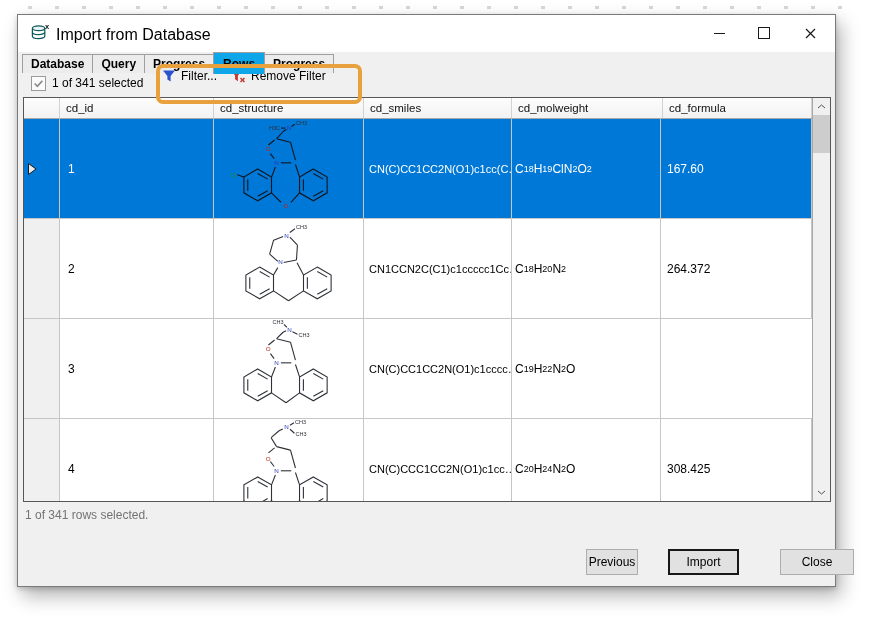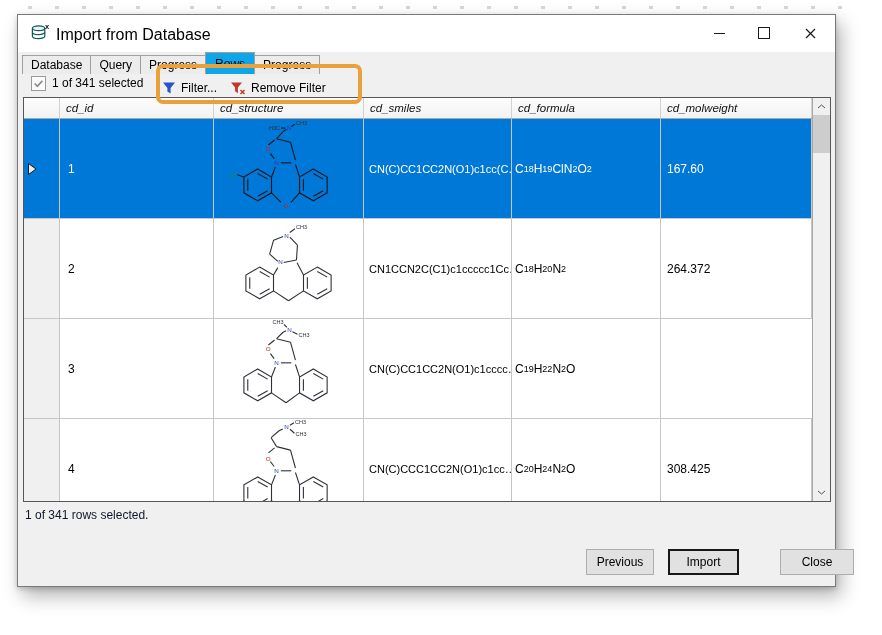--- a/index.html
+++ b/index.html
@@ -9,35 +9,35 @@
   #dialog{position:absolute;left:17px;top:14px;width:817px;height:571px;background:#f0f0f0;
     border:1px solid #7a7a7a;box-shadow:5px 9px 18px rgba(0,0,0,.30),0 2px 5px rgba(0,0,0,.18);}
   .titlebar{position:absolute;left:0;top:0;width:100%;height:37px;background:#ffffff;}
   .appicon{position:absolute;left:12px;top:8px;width:20px;height:20px;}
   .apptitle{position:absolute;left:38px;top:11px;font-size:16px;color:#000;}
   .winbtn{position:absolute;top:6px;width:30px;height:24px;display:flex;align-items:center;justify-content:center;}
   .wb-min{left:686px}.wb-max{left:731px}.wb-close{left:777px}
   .maxglyph{width:10px;height:10px;border:1px solid #1a1a1a;}
   .minglyph{width:11px;height:1px;background:#1a1a1a;}
 
-  .tabs{position:absolute;left:4px;top:37px;height:22px;display:flex;align-items:flex-end;}
+  .tabs{position:absolute;left:4px;top:37px;height:22px;display:flex;align-items:center;font-weight:bold;}
   .tab{height:19px;padding:0 8px;display:flex;align-items:center;font-size:12px;color:#000;
     background:#ececec;border:1px solid #9f9f9f;border-bottom:none;margin-right:-1px;box-sizing:border-box;}
   .tab.active{height:22px;background:#0ea5e9;position:relative;z-index:2;padding:0 9px;}
 
   .cb{position:absolute;left:13px;top:61px;width:13px;height:13px;background:#fbfbfb;border:1px solid #9a9a9a;
     display:flex;align-items:center;justify-content:center;box-sizing:content-box;}
   .cb-label{position:absolute;left:34px;top:61px;font-size:12px;height:15px;line-height:15px;color:#000;}
-  .tbtn{position:absolute;top:54px;height:26px;display:flex;align-items:flex-end;gap:5px;font-size:12px;color:#000;padding:0 4px;}
+  .tbtn{position:absolute;top:54px;height:26px;display:flex;align-items:flex-start;gap:5px;font-size:12px;color:#000;padding:0 4px;}
   .tbtn-filter{left:140px}.tbtn-remove{left:208px}
   .orange{position:absolute;left:138px;top:49px;width:198px;height:32px;border:4px solid #E9A13E;border-radius:7px;z-index:6;pointer-events:none;}
 
   .table{position:absolute;left:5px;top:82px;width:806px;height:403px;border:1px solid #575757;background:#fff;display:flex;box-sizing:content-box;}
   .grid{flex:1;display:flex;flex-direction:column;overflow:hidden;min-width:0;}
-  .thead{height:20px;flex:none;display:flex;background:#fafafa;border-bottom:1px solid #a8a8a8;font-style:italic;}
+  .thead{height:20px;flex:none;display:flex;background:#fafafa;border-bottom:1px solid #a8a8a8;}
   .th{display:flex;align-items:center;padding-left:6px;font-size:11.5px;color:#111;
     border-right:1px solid #d2d2d2;box-sizing:border-box;background:linear-gradient(#fdfdfd,#f3f3f3);}
   .selcol{width:36px;flex:none;}
   .w-id{width:154px;flex:none}.w-st{width:150px;flex:none}.w-sm{width:148px;flex:none}
   .w-f{width:149px;flex:none}.w-mw{flex:1;min-width:0}
   .trow{height:99px;flex:none;display:flex;border-bottom:1px solid #c6c6c6;background:#fff;}
   .td{display:flex;align-items:center;border-right:1px solid #c6c6c6;box-sizing:border-box;font-size:12px;color:#000;overflow:hidden;}
   .td.sel{background:#f0f0f0;justify-content:flex-start;padding-left:4px;}
   .trow.selected,.trow.selected .td.sel{background:#0078D7;}
   .trow.selected .td{color:#fff;}
@@ -46,24 +46,24 @@
   .td.smiles{font-size:11px;padding-left:5px;white-space:nowrap}
   .td.formula{padding-left:3px}
   .td.formula sub{font-size:9px;line-height:0}
   .td.mw{padding-left:6px}
 
   .vscroll{width:17px;flex:none;background:#f0f0f0;border-left:1px solid #a8a8a8;display:flex;flex-direction:column;}
   .sb-btn{height:17px;flex:none;display:flex;align-items:center;justify-content:center;}
   .sb-thumb{height:38px;flex:none;background:#cdcdcd;}
   .sb-space{flex:1}
 
-  .status{position:absolute;left:7px;top:493px;font-size:12px;color:#0f172a;}
+  .status{position:absolute;left:7px;top:493px;font-size:12px;color:#737373;}
   .btn{position:absolute;top:534px;height:26px;background:#e1e1e1;border:1px solid #adadad;
     font-size:12px;color:#000;display:flex;align-items:center;justify-content:center;box-sizing:border-box;}
-  .btn-prev{left:568px;width:68px}.btn-import{left:650px;width:71px;border:2px solid #181818}.btn-close{left:762px;width:74px}
+  .btn-prev{left:568px;width:52px}.btn-import{left:650px;width:71px;border:2px solid #181818}.btn-close{left:762px;width:74px}
 
   .struct{display:block}
   .struct text{font-size:6.3px;font-family:"Liberation Sans",sans-serif;stroke:none;}
   .atN{fill:#2438b8}.atO{fill:#bf2418}.atCl{fill:#1b8a2f}.atC{fill:#2c2f38;font-size:5.6px !important}
   .m{text-anchor:middle}.e{text-anchor:end}.s{text-anchor:start}
 </style>
 </head>
 <body>
 
 <div id="canvas">
@@ -125,22 +125,22 @@
 
     <div class="orange"></div>
 
     <div class="table">
       <div class="grid">
         <div class="thead">
           <div class="th selcol"></div>
           <div class="th w-id">cd_id</div>
           <div class="th w-st">cd_structure</div>
           <div class="th w-sm">cd_smiles</div>
+          <div class="th w-mw">cd_molweight</div>
           <div class="th w-f">cd_formula</div>
-          <div class="th w-mw">cd_molweight</div>
         </div>
 
         <div class="trow selected">
           <div class="td sel selcol">
             <svg width="9" height="12" viewBox="0 0 9 12">
               <path d="M0.5,0.5 L8,6 L0.5,11.5 Z" fill="#ececec" stroke="#1a1a1a"></path>
             </svg>
           </div>
           <div class="td id w-id">1</div>
           <div class="td struct-cell w-st">

